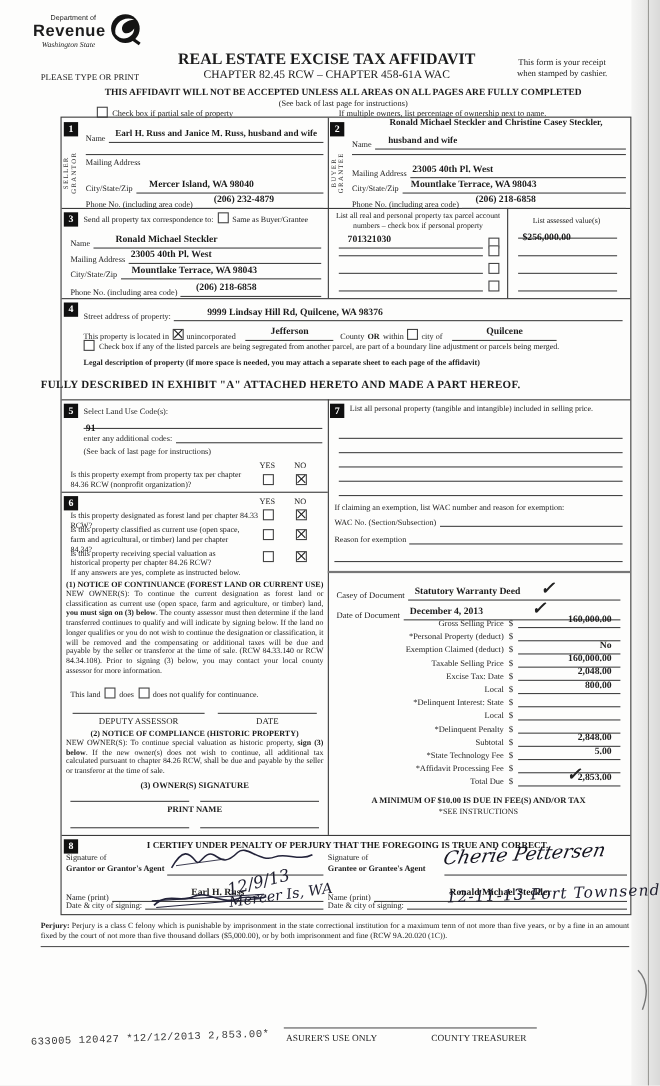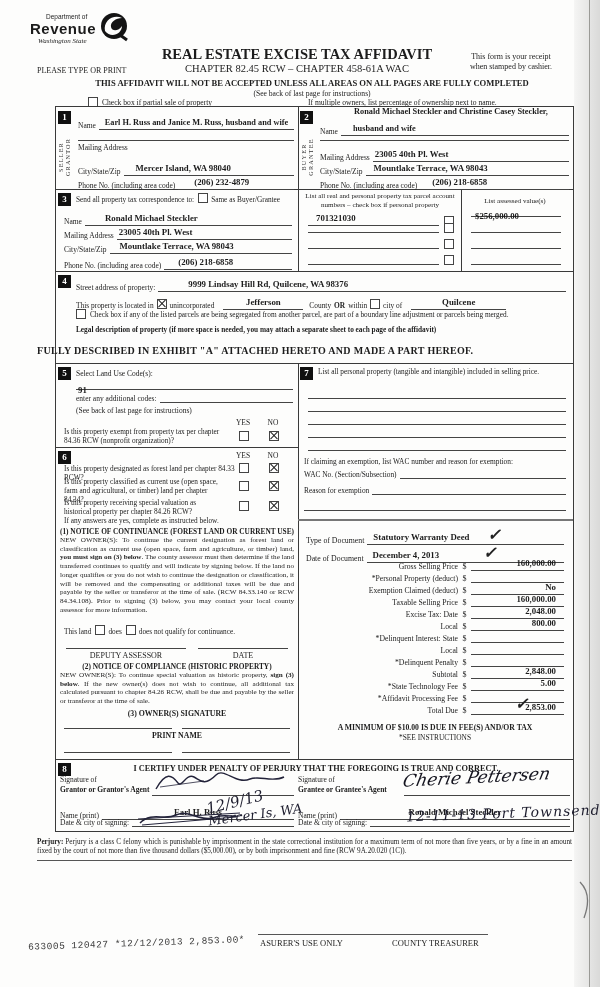--- a/index.html
+++ b/index.html
@@ -283,21 +283,21 @@
       <span class="lbl" style="font-size:7.4px;">Reason for exemption</span>
       <span class="fill"></span>
     </div>
     <div class="row" style="left:248px;top:362px;width:262px;">
       <span class="lbl" style="font-size:7.4px;">WAC No. (Section/Subsection)</span>
       <span class="fill"></span>
     </div>
     <div class="abs ul" style="left:248px;top:394px;width:262px;height:9px;"></div>
 
     <div class="row" style="left:250px;top:418px;width:258px;">
-      <span class="lbl" style="font-size:7.8px;">Type of Document</span>
+      <span class="lbl" style="font-size:7.8px;">Casey of Document</span>
       <span class="fill" style="padding-left:6px;">
         <span class="val">Statutory Warranty Deed</span>
         <span class="tick hand" style="margin-left:14px;">✓</span>
       </span>
     </div>
     <div class="row" style="left:250px;top:436px;width:258px;">
       <span class="lbl" style="font-size:7.8px;">Date of Document</span>
       <span class="fill" style="padding-left:6px;">
         <span class="val">December 4, 2013</span>
         <span class="tick hand" style="margin-left:40px;">✓</span>

